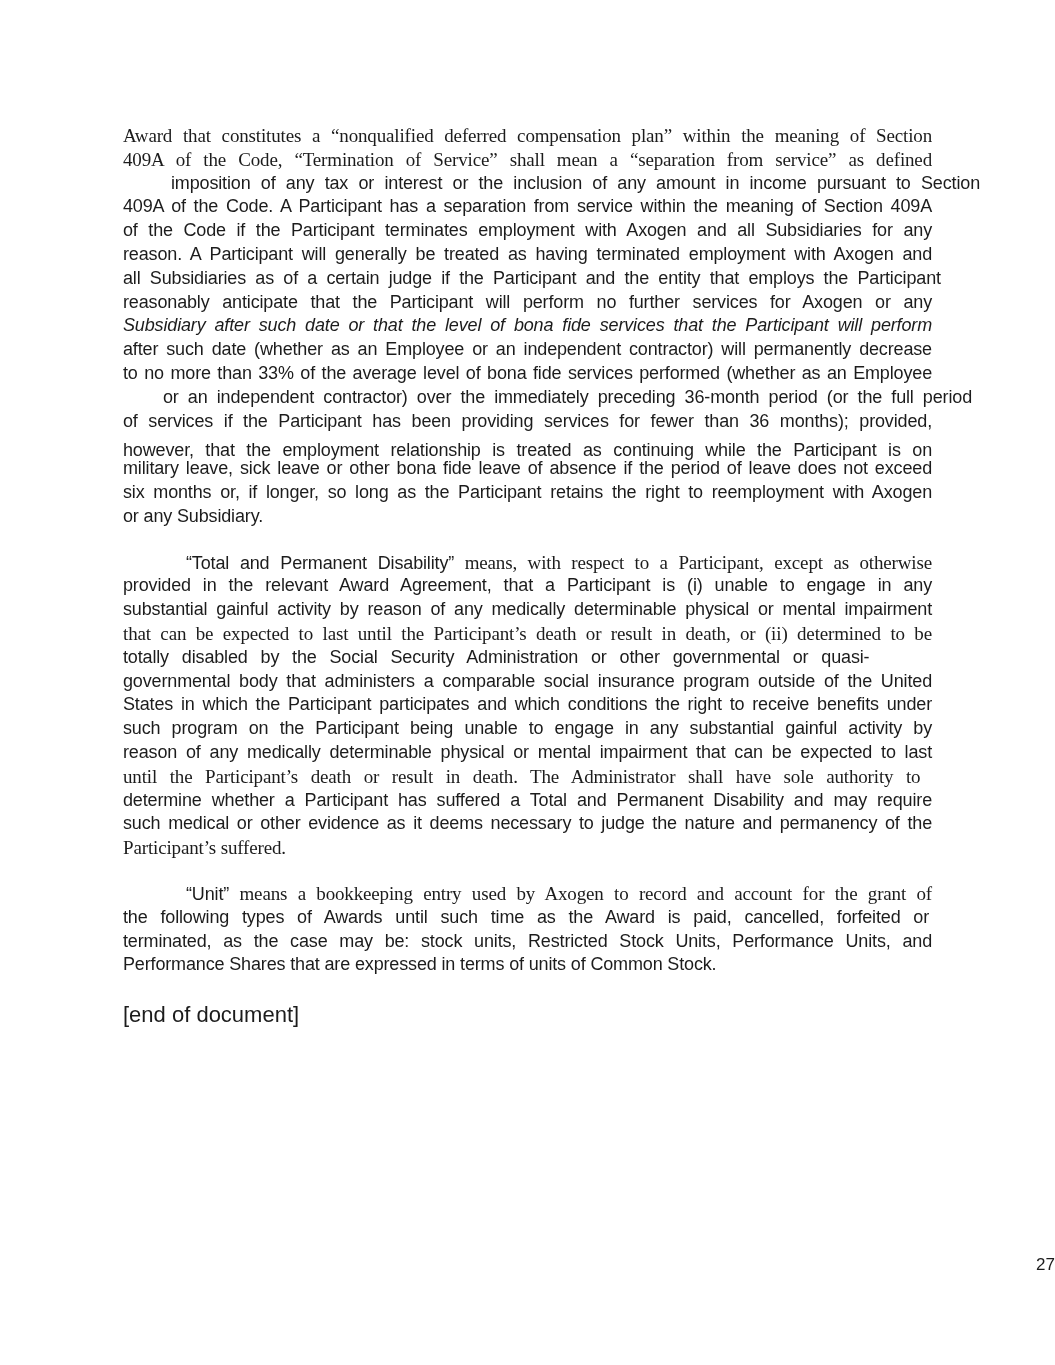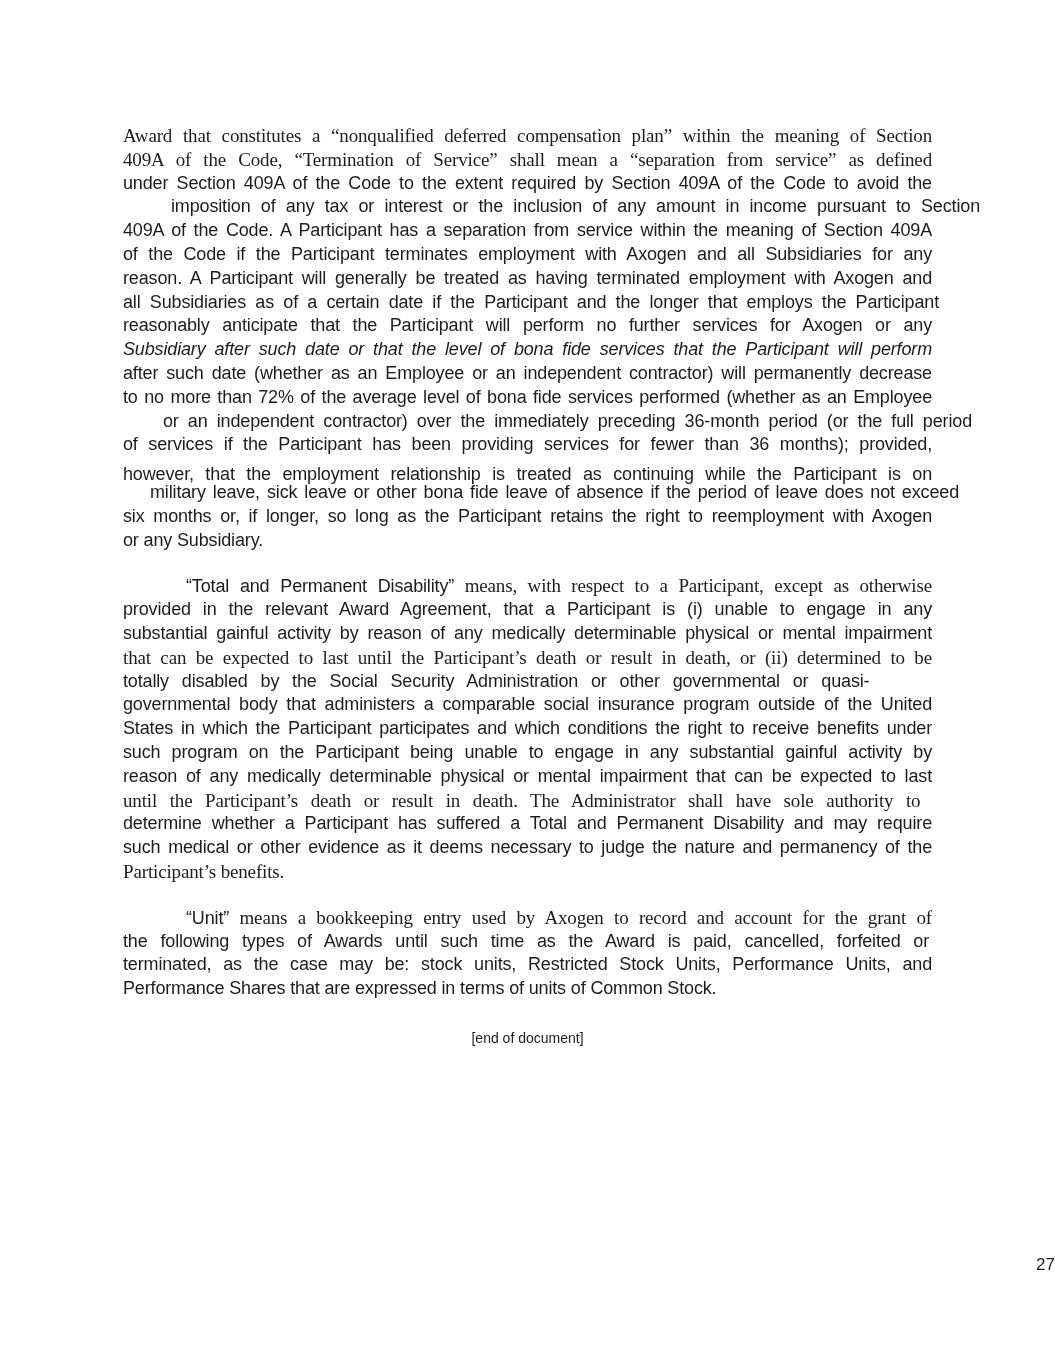--- a/index.html
+++ b/index.html
@@ -30,74 +30,72 @@
   .line.indent { padding-left: 63px; }
   .fit {
     display: inline-block;
     white-space: nowrap;
     letter-spacing: -0.15px;
   }
   .sans  { font-family: "Liberation Sans", sans-serif; }
   .serif { font-family: "Liberation Serif", serif; font-size: 19px; }
   .end-marker {
     margin-top: 26px;
-    text-align: center;
     font-family: "Liberation Sans", sans-serif;
-    font-size: 14px;
+    font-size: 22px;
     line-height: 23.8px;
   }
   .page-number {
     position: absolute;
     top: 1255px;
     left: 0;
     width: 100%;
     text-align: right;
     font-family: "Liberation Sans", sans-serif;
     font-size: 17px;
   }
 </style>
 </head>
 <body>
 
 <div class="page">
   <div class="text-block">
       <div class="paragraph">
         <div class="line"><span class="fit" style="word-spacing: 6.15104px;"><span class="serif">Award that constitutes a “nonqualified deferred compensation plan” within the meaning of Section</span></span></div>
         <div class="line"><span class="fit" style="word-spacing: 7.50223px;"><span class="serif">409A of the Code, “Termination of Service” shall mean a “separation from service” as defined</span></span></div>
-        <div class="line"><span class="fit" style="word-spacing: 3.41927px;"><span class="sans">under Section 409A of the Code to the extent required by Section 409A of the Code to avoid the</span></span></div>
         <div class="line"><span class="fit" style="word-spacing: 5.41797px; margin-left: 48px;"><span class="sans">imposition of any tax or interest or the inclusion of any amount in income pursuant to Section</span></span></div>
         <div class="line"><span class="fit" style="word-spacing: 2.87012px;"><span class="sans">409A of the Code. A Participant has a separation from service within the meaning of Section 409A</span></span></div>
         <div class="line"><span class="fit" style="word-spacing: 5.75223px;"><span class="sans">of the Code if the Participant terminates employment with Axogen and all Subsidiaries for any</span></span></div>
         <div class="line"><span class="fit" style="word-spacing: 3.98438px;"><span class="sans">reason. A Participant will generally be treated as having terminated employment with Axogen and</span></span></div>
-        <div class="line"><span class="fit" style="word-spacing: 4.41016px;"><span class="sans">all Subsidiaries as of a certain date if the Participant and the longer that employs the Participant</span></span></div>
+        <div class="line"><span class="fit" style="word-spacing: 4.41016px;"><span class="sans">all Subsidiaries as of a certain judge if the Participant and the entity that employs the Participant</span></span></div>
         <div class="line"><span class="fit" style="word-spacing: 7.8137px;"><span class="sans">reasonably anticipate that the Participant will perform no further services for Axogen or any</span></span></div>
         <div class="line"><span class="fit" style="word-spacing: 4.09961px; font-style: italic;"><span class="sans">Subsidiary after such date or that the level of bona fide services that the Participant will perform</span></span></div>
         <div class="line"><span class="fit" style="word-spacing: 3.13822px;"><span class="sans">after such date (whether as an Employee or an independent contractor) will permanently decrease</span></span></div>
-        <div class="line"><span class="fit" style="word-spacing: 1.64338px;"><span class="sans">to no more than 72% of the average level of bona fide services performed (whether as an Employee</span></span></div>
+        <div class="line"><span class="fit" style="word-spacing: 1.64338px;"><span class="sans">to no more than 33% of the average level of bona fide services performed (whether as an Employee</span></span></div>
         <div class="line"><span class="fit" style="word-spacing: 4.30409px; margin-left: 40px;"><span class="sans">or an independent contractor) over the immediately preceding 36-month period (or the full period</span></span></div>
         <div class="line"><span class="fit" style="word-spacing: 5.77567px;"><span class="sans">of services if the Participant has been providing services for fewer than 36 months); provided,</span></span></div>
         <div class="line"><span class="fit" style="word-spacing: 6.66707px; margin-top: 6px;"><span class="sans">however, that the employment relationship is treated as continuing while the Participant is on</span></span></div>
-        <div class="line"><span class="fit" style="word-spacing: 2.14844px; margin-left: 27px;"><span class="sans">military leave, sick leave or other bona fide leave of absence if the period of leave does not exceed</span></span></div>
+        <div class="line"><span class="fit" style="word-spacing: 2.14844px;"><span class="sans">military leave, sick leave or other bona fide leave of absence if the period of leave does not exceed</span></span></div>
         <div class="line"><span class="fit" style="word-spacing: 3.89258px;"><span class="sans">six months or, if longer, so long as the Participant retains the right to reemployment with Axogen</span></span></div>
         <div class="line last"><span class="fit"><span class="sans">or any Subsidiary.</span></span></div>
       </div>
       <div class="paragraph">
         <div class="line indent"><span class="fit" style="word-spacing: 5.9349px;"><span class="sans">“Total and Permanent Disability”</span><span class="serif"> means, with respect to a Participant, except as otherwise</span></span></div>
         <div class="line"><span class="fit" style="word-spacing: 7.16875px;"><span class="sans">provided in the relevant Award Agreement, that a Participant is (i) unable to engage in any</span></span></div>
         <div class="line"><span class="fit" style="word-spacing: 4.02734px;"><span class="sans">substantial gainful activity by reason of any medically determinable physical or mental impairment</span></span></div>
         <div class="line"><span class="fit" style="word-spacing: 4.85417px;"><span class="serif">that can be expected to last until the Participant’s death or result in death, or (ii) determined to be</span></span></div>
         <div class="line"><span class="fit" style="word-spacing: 8px;"><span class="sans">totally disabled by the Social Security Administration or other governmental or quasi-</span></span></div>
         <div class="line"><span class="fit" style="word-spacing: 3.97266px;"><span class="sans">governmental body that administers a comparable social insurance program outside of the United</span></span></div>
         <div class="line"><span class="fit" style="word-spacing: 2.97879px;"><span class="sans">States in which the Participant participates and which conditions the right to receive benefits under</span></span></div>
         <div class="line"><span class="fit" style="word-spacing: 6.3192px;"><span class="sans">such program on the Participant being unable to engage in any substantial gainful activity by</span></span></div>
         <div class="line"><span class="fit" style="word-spacing: 3.98884px;"><span class="sans">reason of any medically determinable physical or mental impairment that can be expected to last</span></span></div>
         <div class="line"><span class="fit" style="word-spacing: 8px;"><span class="serif">until the Participant’s death or result in death. The Administrator shall have sole authority to</span></span></div>
         <div class="line"><span class="fit" style="word-spacing: 5.16827px;"><span class="sans">determine whether a Participant has suffered a Total and Permanent Disability and may require</span></span></div>
         <div class="line"><span class="fit" style="word-spacing: 2.85254px;"><span class="sans">such medical or other evidence as it deems necessary to judge the nature and permanency of the</span></span></div>
-        <div class="line last"><span class="fit"><span class="serif">Participant’s benefits.</span></span></div>
+        <div class="line last"><span class="fit"><span class="serif">Participant’s suffered.</span></span></div>
       </div>
       <div class="paragraph">
         <div class="line indent"><span class="fit" style="word-spacing: 5.76667px;"><span class="sans">“Unit”</span><span class="serif"> means a bookkeeping entry used by Axogen to record and account for the grant of</span></span></div>
         <div class="line"><span class="fit" style="word-spacing: 8px;"><span class="sans">the following types of Awards until such time as the Award is paid, cancelled, forfeited or</span></span></div>
         <div class="line"><span class="fit" style="word-spacing: 6.94832px;"><span class="sans">terminated, as the case may be: stock units, Restricted Stock Units, Performance Units, and</span></span></div>
         <div class="line last"><span class="fit"><span class="sans">Performance Shares that are expressed in terms of units of Common Stock.</span></span></div>
       </div>
       <div class="end-marker">[end of document]</div>
     </div>
   <div class="text-block" style="top:auto;"></div>

